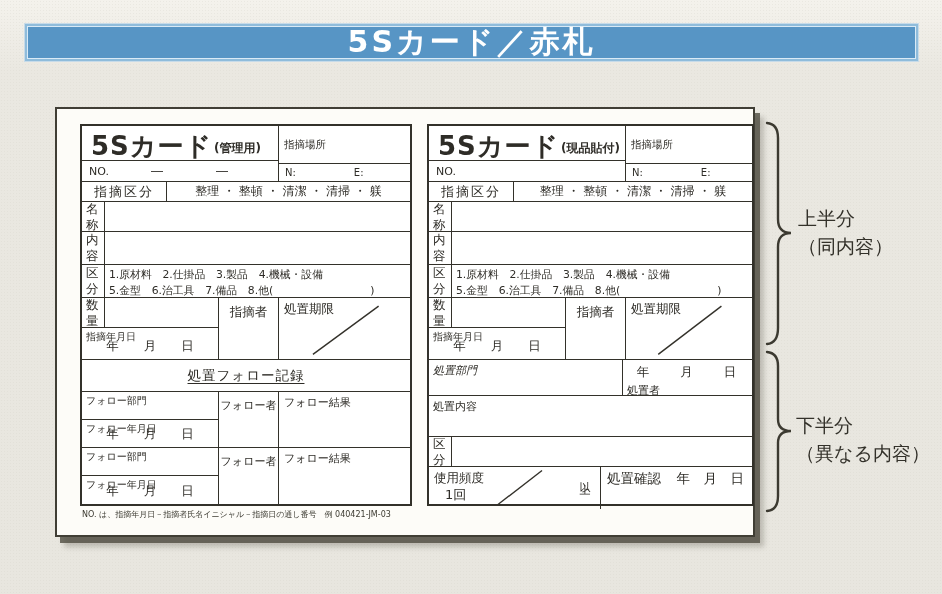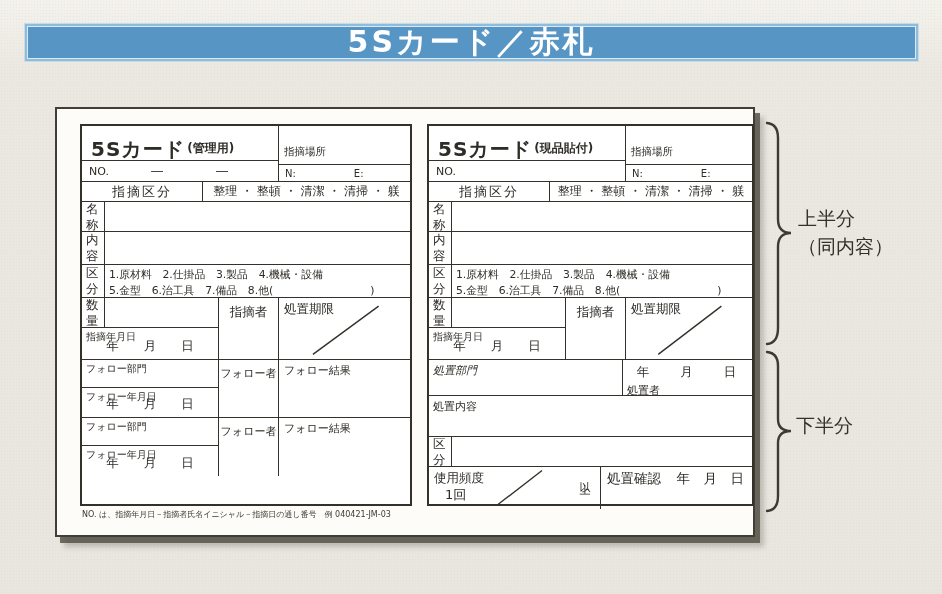--- a/index.html
+++ b/index.html
@@ -36,29 +36,29 @@
 #form-right{ left:370px; width:327px; height:382px; }
 .r  { display:flex; border-bottom:1px solid #33312a; flex:0 0 auto; }
 .r.last{ border-bottom:none; }
 .c  { position:relative; }
 .br { border-right:1px solid #33312a; }
 .bb { border-bottom:1px solid #33312a; }
 .stack{ display:flex; flex-direction:column; }
 .flex1{ flex:1; }
 
 .titlecell{ height:36px; display:flex; align-items:flex-end; padding:0 0 1px 9px; }
-.big-title{ font-size:20px; font-weight:bold; letter-spacing:1px; line-height:1; }
+.big-title{ font-size:26px; font-weight:bold; letter-spacing:1px; line-height:1; }
 .subtitle{ font-size:12px; font-weight:bold; margin:0 0 2px 2px; }
-.loccell{ height:38px; font-size:10.5px; padding:19px 5px; }
+.loccell{ height:38px; font-size:10.5px; padding:12px 5px; }
 .necell{ flex:1; display:flex; align-items:center; font-size:10px; }
 .necell .nlab{ margin-left:6px; } .necell .elab{ margin-left:58px; }
 .norow{ height:20px; display:flex; align-items:center; padding:0 7px; font-size:11px; }
 .noval{ flex:1; text-align:center; font-size:12px; letter-spacing:1px; }
 
-.catlabel{ width:121px; display:flex; align-items:center; justify-content:center; font-size:13px; letter-spacing:2px; }
+.catlabel{ width:85px; display:flex; align-items:center; justify-content:center; font-size:13px; letter-spacing:2px; }
 .catopts{ flex:1; display:flex; align-items:center; justify-content:center; font-size:12px; }
 
 .vlabel{ width:23px; font-size:12.5px; line-height:1.25; padding:0 4px; word-break:break-all;
          display:flex; align-items:center; }
 .kubun-text{ flex:1; font-size:10.8px; line-height:1.45; padding:2px 0 0 4px; display:flex; flex-direction:column; }
 
 .lab{ font-size:10px; padding:2px 4px; display:block; }
 .lab13{ font-size:12.5px; padding:3px 5px; display:block; }
 .ymd{ position:absolute; left:0; right:0; bottom:4px; text-align:center; font-size:12.5px; }
 .personcell{ text-align:center; font-size:12.5px; padding-top:6px; }
@@ -160,20 +160,21 @@
       </div>
       <div class="c br personcell" style="width:60px">指摘者</div>
       <div class="c flex1">
         <span class="lab13">処置期限</span>
         <svg class="slash" style="left:12%;top:10%;width:76%;height:86%" viewBox="0 0 100 100" preserveAspectRatio="none">
             <line x1="18" y1="96" x2="84" y2="4"></line>
           </svg>
       </div>
     </div>
 
+    <div class="r followtitle">処置フォロー記録</div>
 
     <div class="fg">
       <div class="c br stack" style="width:137px">
         <div class="fdept bb">フォロー部門</div>
         <div class="fdate">
           <span class="lab">フォロー年月日</span>
           <span class="ymd">年　　月　　日</span>
         </div>
       </div>
       <div class="c br fperson">フォロー者</div>
@@ -295,13 +296,14 @@
 </svg>
 <div class="anno" style="left:798px;top:205px">
   <div>上半分</div>
   <div>（同内容）</div>
 </div>
 <svg class="brace" style="left:764px;top:350px" width="30" height="164">
   <path d="M3,2 Q14,3 14,16 L14,69 Q14,81 27,81 Q14,81 14,93 L14,146 Q14,160 3,161"></path>
 </svg>
 <div class="anno" style="left:796px;top:412px">
   <div>下半分</div>
+  <div>（異なる内容）</div>
 </div>
 
 </body></html>

